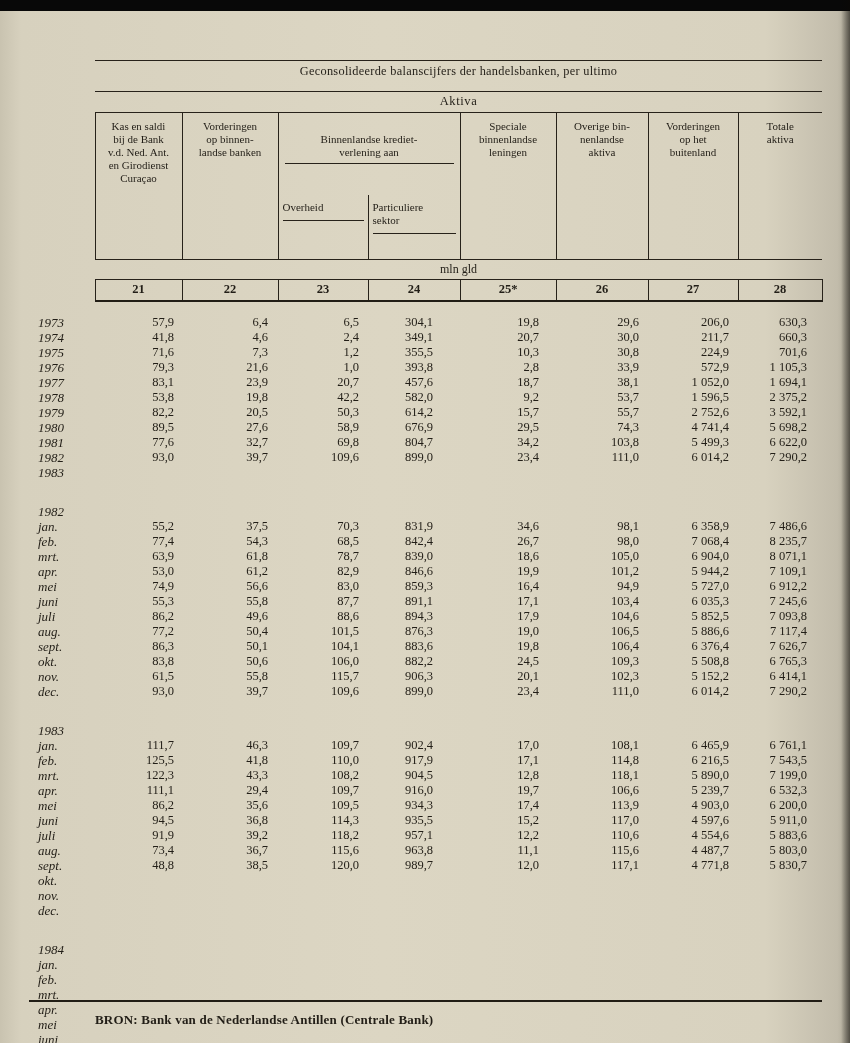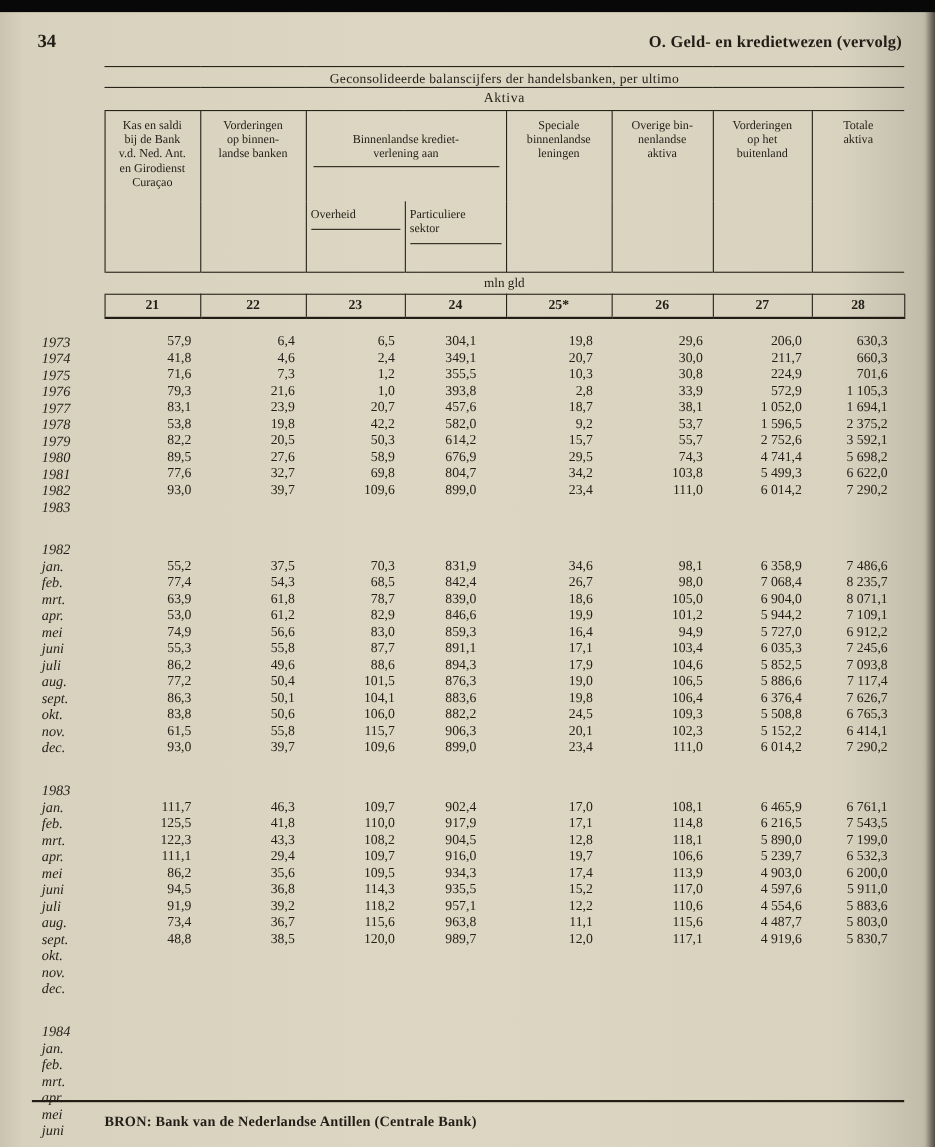--- a/index.html
+++ b/index.html
@@ -10,21 +10,21 @@
   .scan-right{position:absolute;top:0;right:0;width:9px;height:100%;
     background:linear-gradient(to left,rgba(10,8,5,.55),rgba(10,8,5,0));}
   .page-head{position:absolute;top:28px;left:34px;right:30px;display:flex;justify-content:space-between;align-items:baseline;}
   .page-num{font-size:17px;font-weight:bold;}
   .page-title{font-size:15px;font-weight:bold;letter-spacing:.2px;}
   .table-wrap{position:absolute;top:60px;left:29px;width:793px;}
   table.data{border-collapse:collapse;table-layout:fixed;width:793px;}
   table.data td{overflow:hidden;}
   td.blank{border:none;}
   .t-title{border-top:1.5px solid #27221a;border-bottom:1px solid #27221a;text-align:center;
-    font-size:12.3px;padding:3px 0 0;letter-spacing:.3px;}
+    font-size:12.3px;padding:3px 0 12px;letter-spacing:.3px;}
   .t-aktiva{border-bottom:1px solid #27221a;text-align:center;font-size:12.5px;padding:2px 0 3px;letter-spacing:.6px;}
   .hdr{font-size:11px;line-height:13px;text-align:center;vertical-align:top;padding:7px 2px 18px;white-space:pre-line;}
   .vline{border-left:1px solid #27221a;}
   .grp{height:40px;}
   .grp .inner{border-bottom:1px solid #27221a;padding-bottom:4px;margin:0 4px;white-space:pre-line;}
   .hdr-row2 td{height:58px;}
   .sub{font-size:11px;line-height:13px;vertical-align:top;padding:6px 2px 0;}
   .sub .inner{border-bottom:1px solid #27221a;padding-bottom:6px;margin:0 2px;white-space:pre-line;}
   .t-unit{border-top:1px solid #27221a;border-bottom:1px solid #27221a;text-align:center;font-size:12px;padding:2px 0;}
   .num-row td{border-bottom:2.5px solid #211d15;font-weight:bold;font-size:12.5px;text-align:center;padding:2px 0 3px;}
@@ -45,24 +45,20 @@
   tbody tr.lead-row td{height:13px;}
   .bottom-rule{position:absolute;top:1000px;left:29px;width:793px;height:2px;background:#211d15;}
   .source{position:absolute;top:1012px;left:95px;font-size:13px;font-weight:bold;letter-spacing:.2px;font-family:Liberation Serif, serif;}
 </style>
 </head>
 <body>
 
 <div class="page">
   <div class="scan-top"></div>
 
-  <div class="page-head">
-    <span class="page-num">34</span>
-    <span class="page-title">O. Geld- en kredietwezen (vervolg)</span>
-  </div>
 
   <div class="table-wrap">
     <table class="data">
       <colgroup>
         <col style="width:66px">
           <col style="width:87px">
           <col style="width:96px">
           <col style="width:90px">
         <col style="width:92px">
           <col style="width:96px">
@@ -504,21 +500,21 @@
             <td class="cell">5 803,0</td>
           </tr>
           <tr>
             <td class="row-label">sept.</td>
             <td class="cell">48,8</td>
             <td class="cell">38,5</td>
             <td class="cell">120,0</td>
             <td class="cell">989,7</td>
             <td class="cell">12,0</td>
             <td class="cell">117,1</td>
-            <td class="cell">4 919,6</td>
+            <td class="cell">4 771,8</td>
             <td class="cell">5 830,7</td>
           </tr>
           <tr>
             <td class="row-label">okt.</td>
             <td class="cell"></td>
             <td class="cell"></td>
             <td class="cell"></td>
             <td class="cell"></td>
             <td class="cell"></td>
             <td class="cell"></td>

